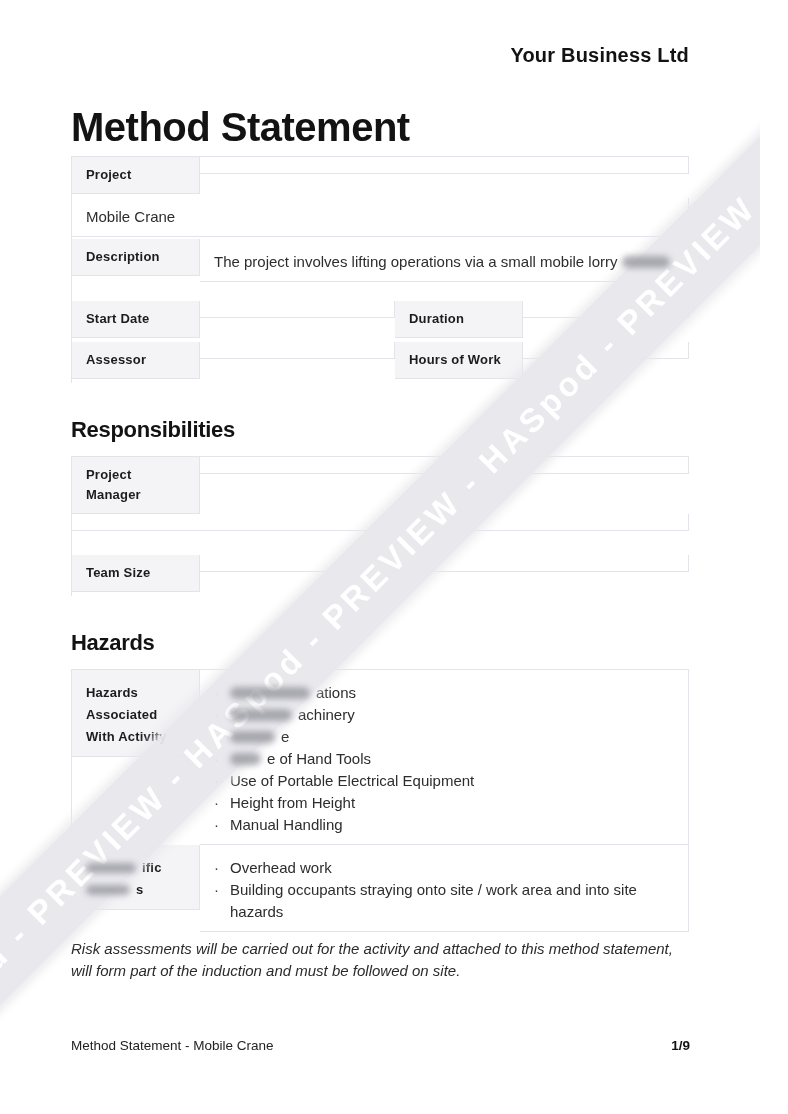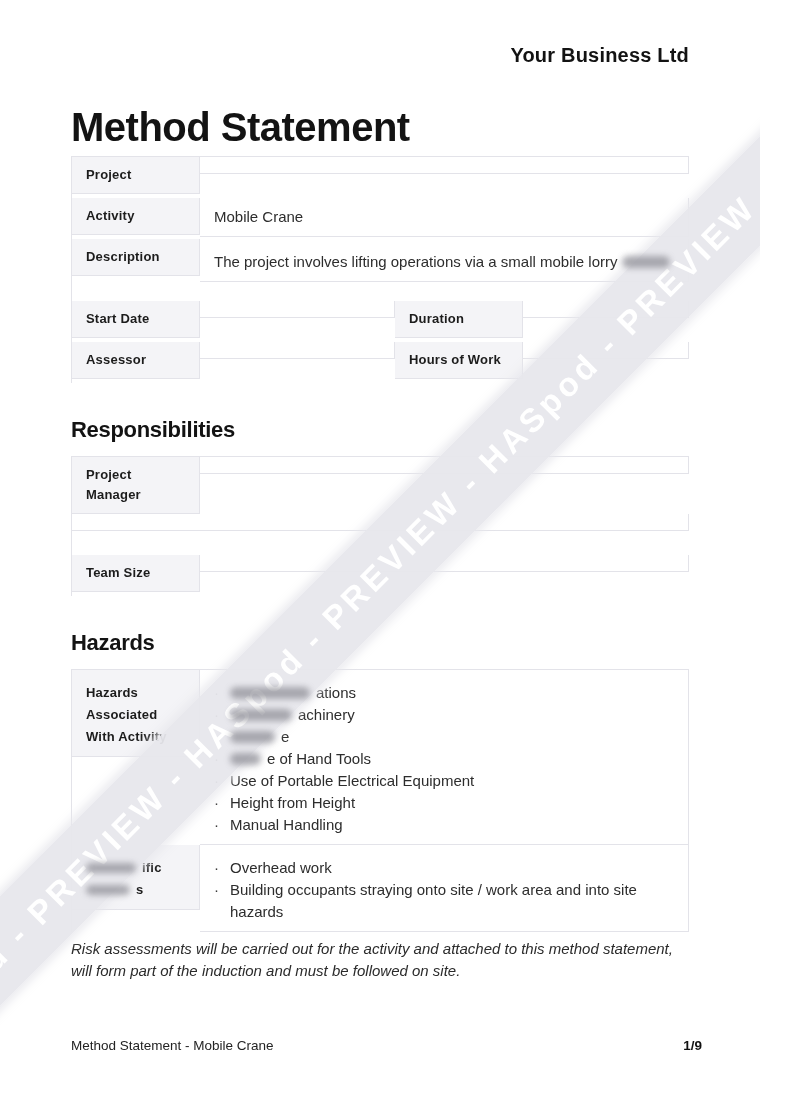--- a/index.html
+++ b/index.html
@@ -27,21 +27,21 @@
   .hz-item{display:flex;align-items:flex-start;line-height:22px;}
   .hz-bullet{flex:0 0 16px;width:16px;color:#3a3a3a;font-size:15px;}
   .hz-text{flex:1 1 auto;}
 
   .blob{display:inline-block;height:12px;border-radius:6px;background:#8d8d95;filter:blur(3px);
         opacity:.72;position:relative;z-index:30;vertical-align:-1px;margin-right:6px;}
   .blob.lab{height:10px;vertical-align:-1px;}
 
   .note{margin-top:6px;font-size:15px;font-style:italic;color:#2b2b2b;line-height:22px;}
 
-  .footer{position:absolute;left:71px;right:58px;top:1038px;display:flex;justify-content:space-between;
+  .footer{position:absolute;left:71px;right:70px;top:1038px;display:flex;justify-content:space-between;
           font-size:13.5px;color:#232323;}
   .footer .pg{font-weight:700;color:#111;}
 
   .watermark{position:absolute;left:-481px;top:518px;width:1750px;height:78px;transform:rotate(-45deg);
              background:rgba(231,231,236,0.95);box-shadow:0 0 10px 4px rgba(231,231,236,0.85);
              display:flex;align-items:center;justify-content:center;z-index:20;pointer-events:none;
              font-size:33px;font-weight:800;color:#ffffff;letter-spacing:4px;white-space:nowrap;line-height:1;}
 </style>
 </head>
 <body>
@@ -52,21 +52,20 @@
     <div class="company">Your Business Ltd</div>
 
     <h1 class="title" style="margin-bottom:0;">Method Statement</h1>
 
     <div class="ms-table" style="margin-top:9px;" id="details-table">
         <div class="t-row" style="min-height: 41px;">
           <div class="t-cell t-label">Project</div>
           <div class="t-cell t-value"></div>
         </div>
         <div class="t-row" style="min-height: 41px;">
-          <div class="t-cell t-label">Activity</div>
           <div class="t-cell t-value">Mobile Crane</div>
         </div>
         <div class="t-row" style="min-height: 62px;">
           <div class="t-cell t-label">Description</div>
           <div class="t-cell t-value top-align">
             <span>The project involves lifting operations via a small mobile lorry <span class="blob" style="width: 48px;"></span></span>
           </div>
         </div>
         <div class="t-row" style="min-height: 41px;">
           <div class="t-cell t-label">Start Date</div>

